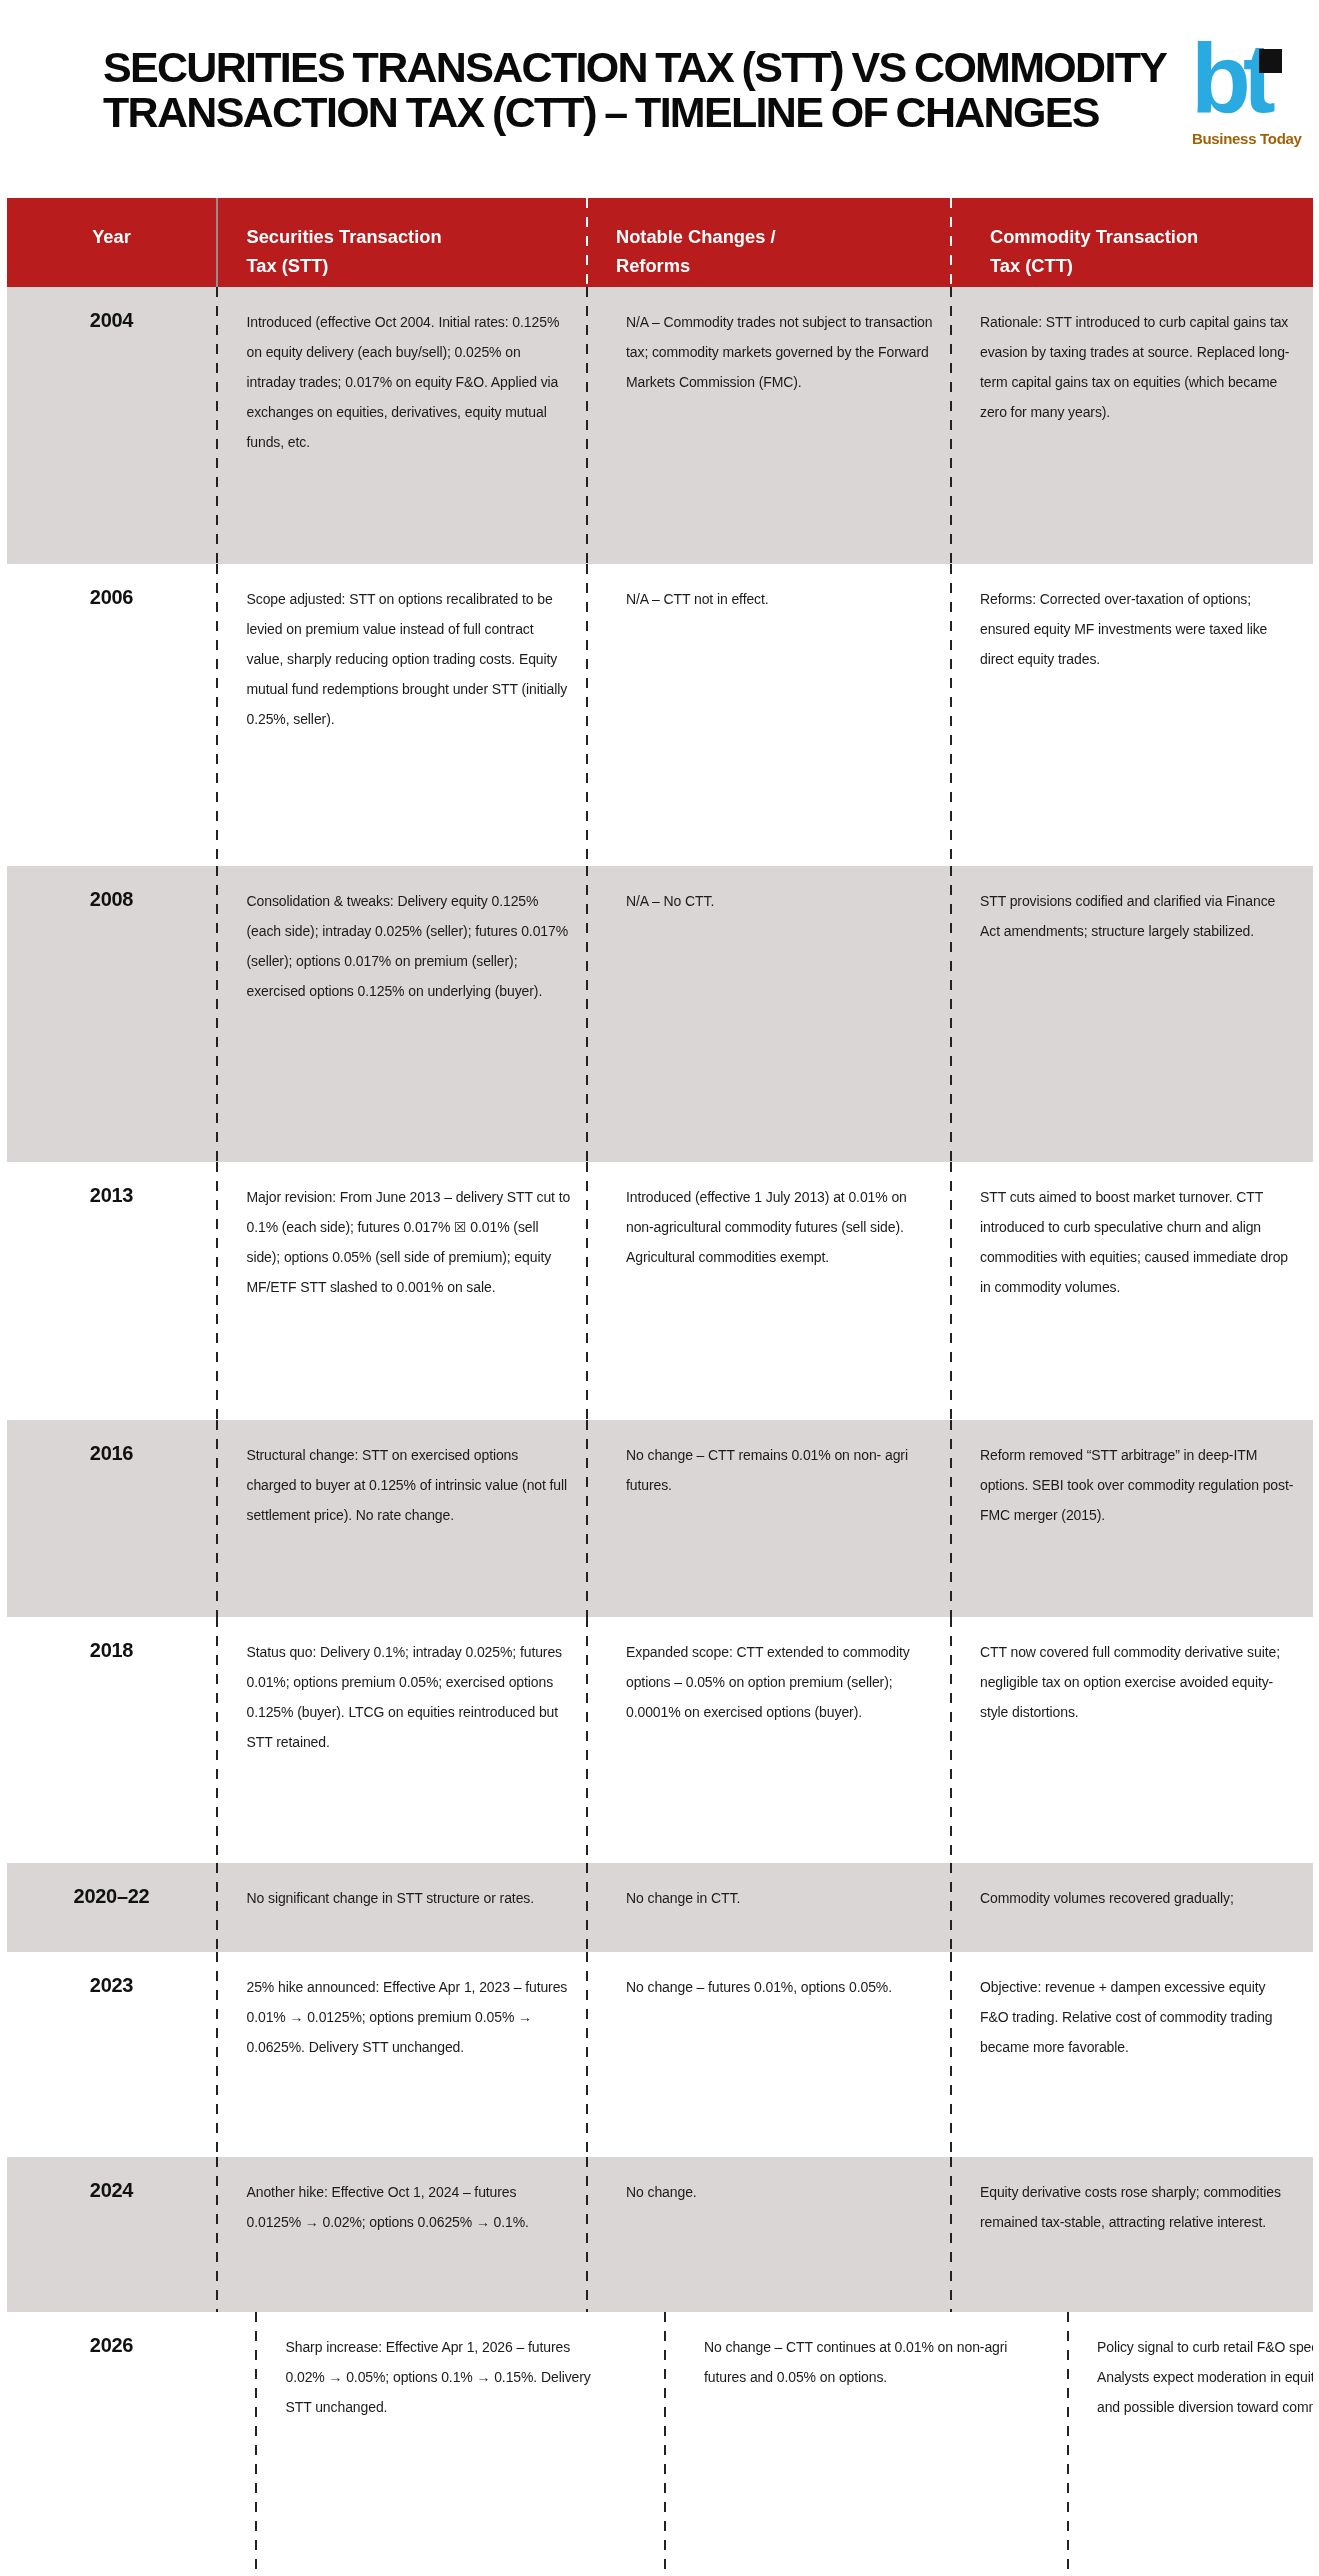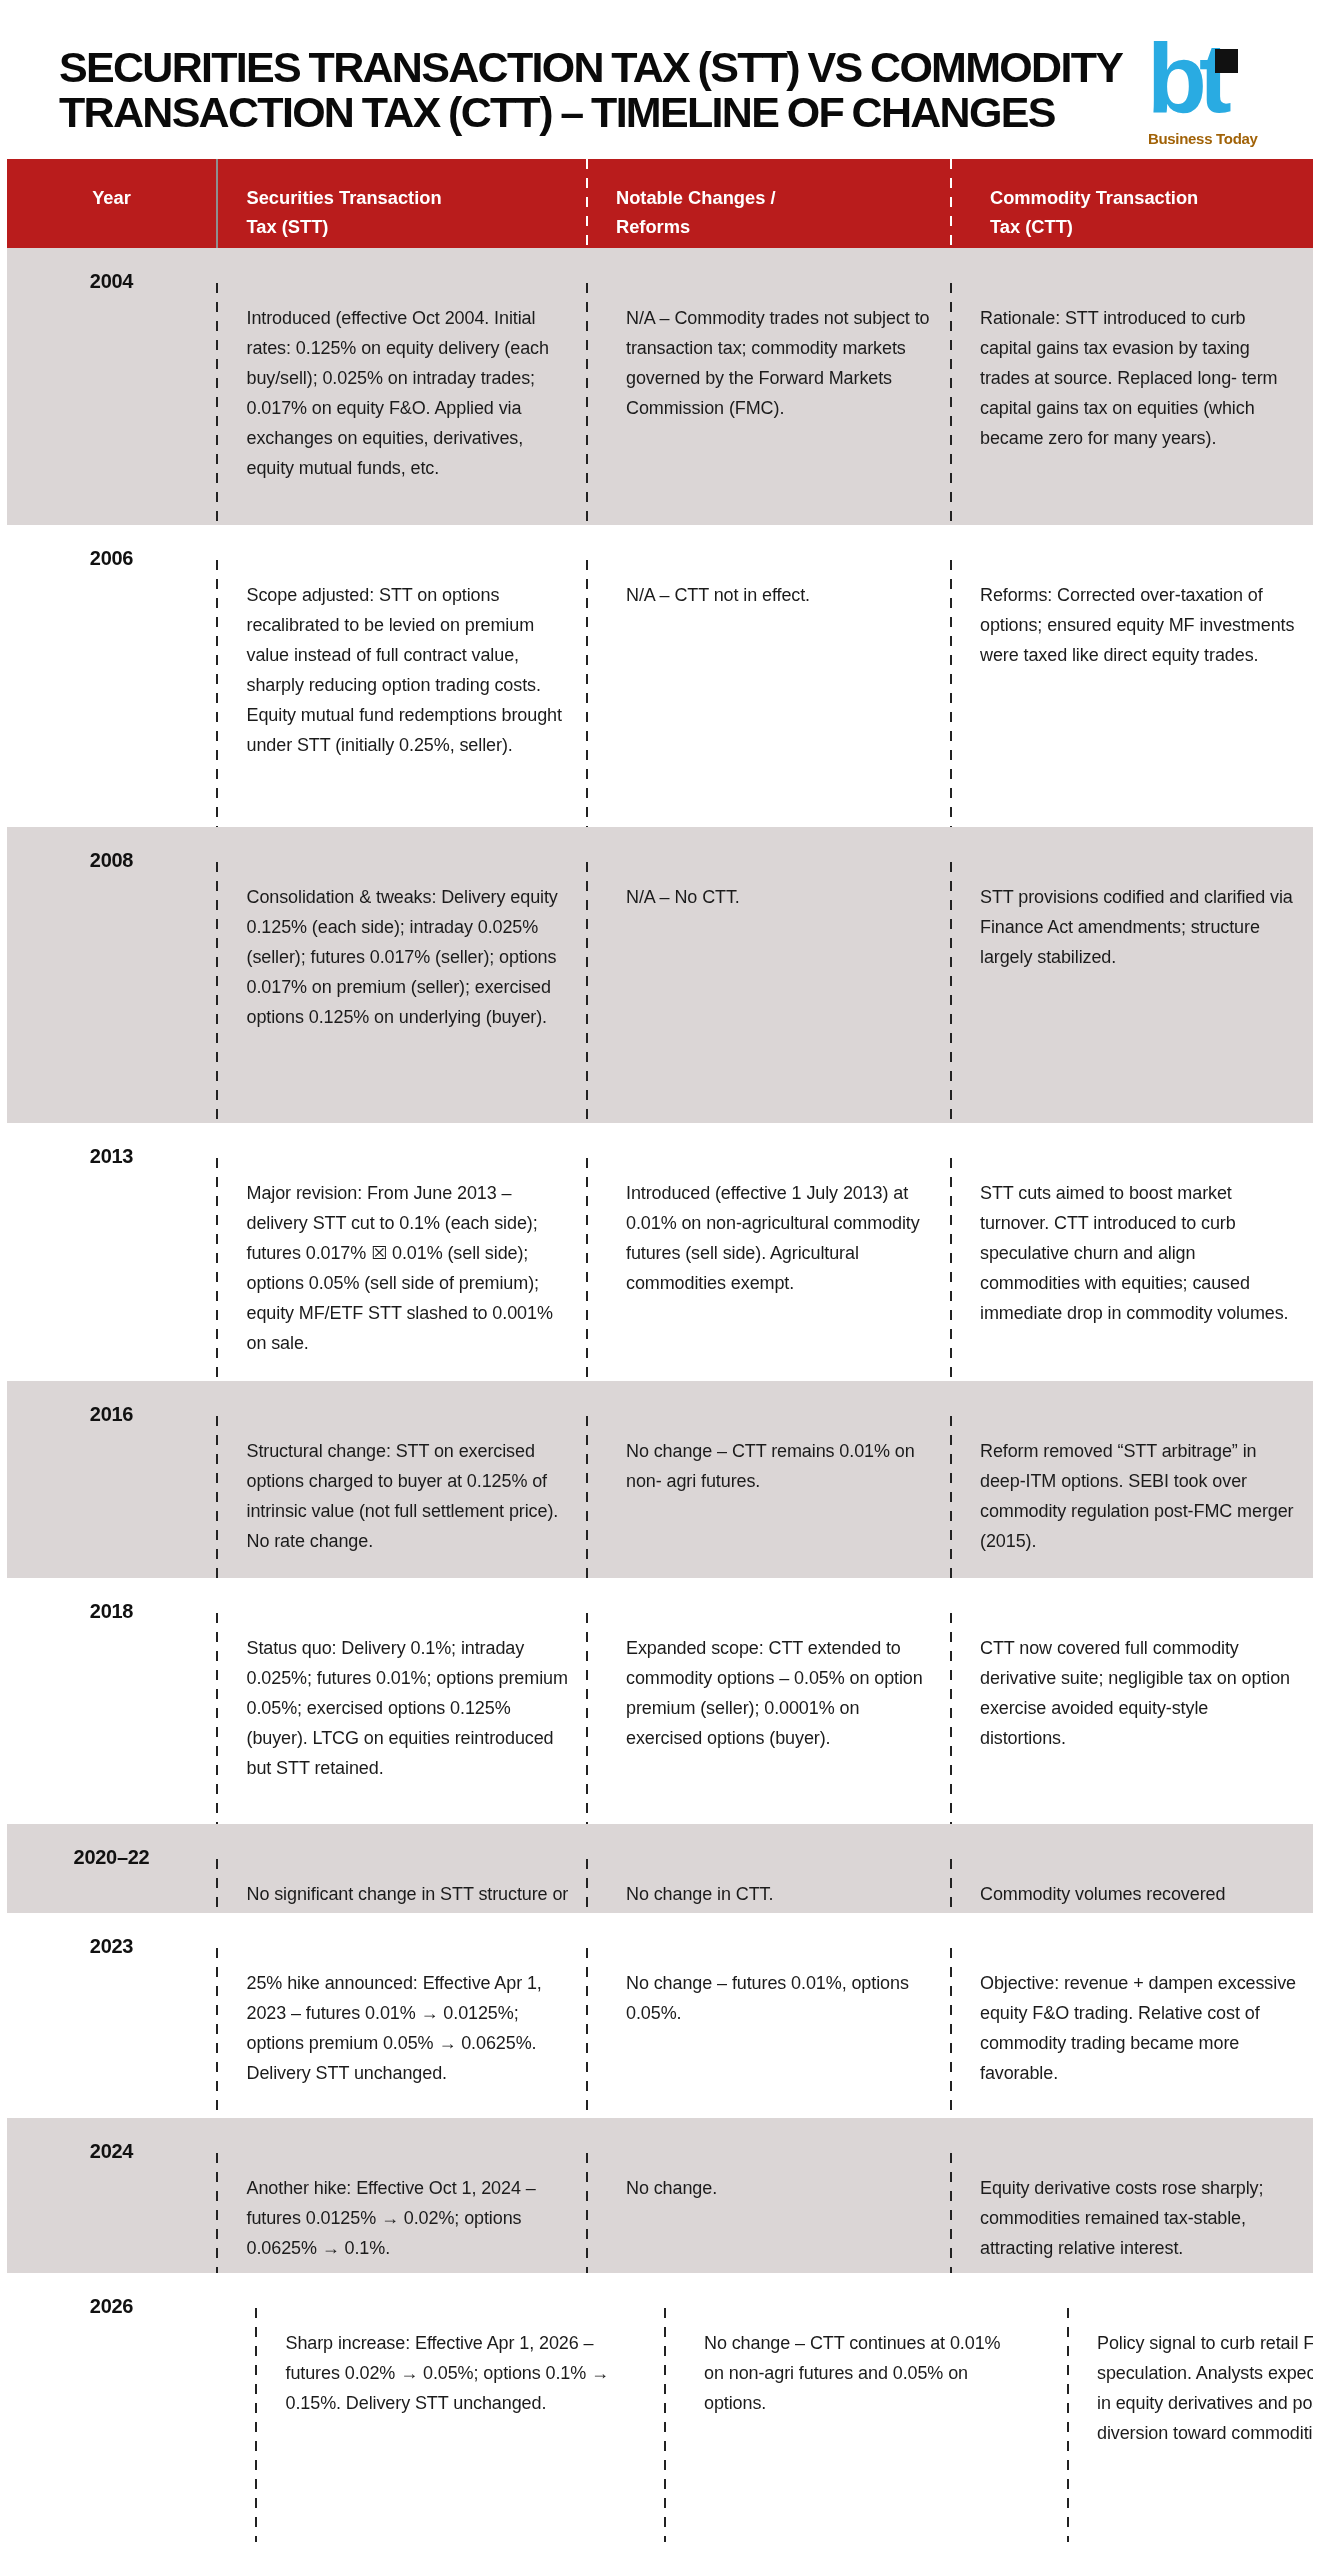--- a/index.html
+++ b/index.html
@@ -2,21 +2,21 @@
 <html style="font-size:14px"><head>
 <meta charset="utf-8">
 <style>
   html,body{margin:0;padding:0;}
   body{
     width:1320px;height:2576px;background:#ffffff;position:relative;
     font-family:"Liberation Sans","DejaVu Sans",sans-serif;color:#1c1c1c;
     -webkit-font-smoothing:antialiased;
   }
   
-  .masthead{position:relative;height:159px;background:#ffffff;}
+  .masthead{position:relative;height:198px;background:#ffffff;margin-left:44px;}
   .title{
     position:absolute;left:59px;top:45px;
     font-size:43px;line-height:45px;font-weight:800;letter-spacing:-1.7px;word-spacing:-1.7px;
     color:#0a0a0a;text-transform:uppercase;
   }
   .logo{position:absolute;left:1147px;top:45px;width:148px;height:113px;}
   .logo-bt{
     position:absolute;left:0;top:-19px;
     font-size:98px;font-weight:800;letter-spacing:-7.9px;line-height:105px;
     color:#29ABE2;
@@ -45,21 +45,21 @@
   .thead .c2::before{content:"";position:absolute;left:0;top:0;bottom:0;width:1.7px;background:#8f8f8f;}
   .thead .c3::before,.thead .c4::before{
     content:"";position:absolute;left:0;top:0;bottom:0;width:1.7px;
     background:repeating-linear-gradient(to bottom,#ffffff 0 9.6px,transparent 9.6px 19px);
   }
   
   .tbody .trow{overflow:hidden;}
   .tbody .trow:nth-child(odd){background:#DBD6D6;}
   .tbody .trow:nth-child(even){background:#ffffff;}
   .year{font-weight:700;font-size:20px;padding-top:22px;color:#111111;letter-spacing:-0.3px;}
-  .body-txt{font-size:18px;line-height:30px;padding-top:20px;letter-spacing:-0.1px;color:#1b1b1b;margin-top:35px;}
+  .body-txt{font-size:14px;line-height:30px;padding-top:20px;letter-spacing:-0.1px;color:#1b1b1b;}
 </style>
 </head>
 <body>
 
 <div class="masthead">
   <div class="title">
     <div>SECURITIES TRANSACTION TAX (STT) VS COMMODITY</div>
     <div>TRANSACTION TAX (CTT) – TIMELINE OF CHANGES</div>
   </div>
   <div class="logo">

